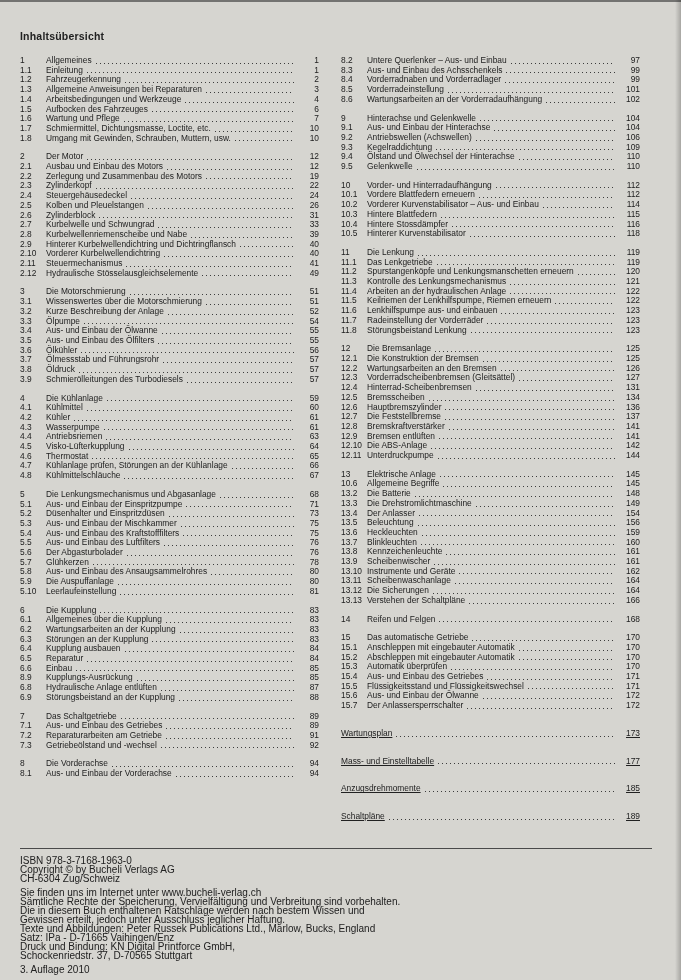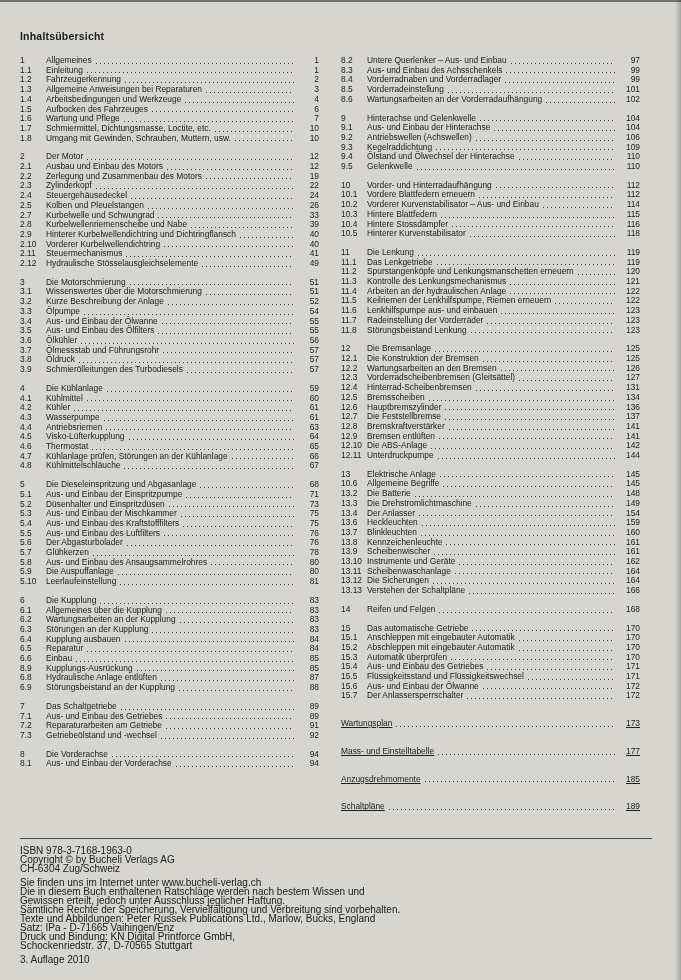--- a/index.html
+++ b/index.html
@@ -133,20 +133,26 @@
             <span class="tleader"></span>
             <span class="tpage">24</span>
           </div>
           <div class="trow">
             <span class="tnum">2.5</span>
             <span class="ttitle">Kolben und Pleuelstangen</span>
             <span class="tleader"></span>
             <span class="tpage">26</span>
           </div>
           <div class="trow">
+            <span class="tnum">2.6</span>
+            <span class="ttitle">Zylinderblock</span>
+            <span class="tleader"></span>
+            <span class="tpage">31</span>
+          </div>
+          <div class="trow">
             <span class="tnum">2.7</span>
             <span class="ttitle">Kurbelwelle und Schwungrad</span>
             <span class="tleader"></span>
             <span class="tpage">33</span>
           </div>
           <div class="trow">
             <span class="tnum">2.8</span>
             <span class="ttitle">Kurbelwellenriemenscheibe und Nabe</span>
             <span class="tleader"></span>
             <span class="tpage">39</span>
@@ -290,21 +296,21 @@
           <div class="trow">
             <span class="tnum">4.8</span>
             <span class="ttitle">Kühlmittelschläuche</span>
             <span class="tleader"></span>
             <span class="tpage">67</span>
           </div>
         </div>
         <div class="tgroup">
           <div class="trow">
             <span class="tnum">5</span>
-            <span class="ttitle">Die Dieseleinspritzung und Abgasanlage</span>
+            <span class="ttitle">Die Lenkungsmechanismus und Abgasanlage</span>
             <span class="tleader"></span>
             <span class="tpage">68</span>
           </div>
           <div class="trow">
             <span class="tnum">5.1</span>
             <span class="ttitle">Aus- und Einbau der Einspritzpumpe</span>
             <span class="tleader"></span>
             <span class="tpage">71</span>
           </div>
           <div class="trow">
@@ -728,20 +734,26 @@
             <span class="tnum">13.3</span>
             <span class="ttitle">Die Drehstromlichtmaschine</span>
             <span class="tleader"></span>
             <span class="tpage">149</span>
           </div>
           <div class="trow">
             <span class="tnum">13.4</span>
             <span class="ttitle">Der Anlasser</span>
             <span class="tleader"></span>
             <span class="tpage">154</span>
+          </div>
+          <div class="trow">
+            <span class="tnum">13.5</span>
+            <span class="ttitle">Beleuchtung</span>
+            <span class="tleader"></span>
+            <span class="tpage">156</span>
           </div>
           <div class="trow">
             <span class="tnum">13.6</span>
             <span class="ttitle">Heckleuchten</span>
             <span class="tleader"></span>
             <span class="tpage">159</span>
           </div>
           <div class="trow">
             <span class="tnum">13.7</span>
             <span class="ttitle">Blinkleuchten</span>
@@ -870,22 +882,22 @@
 
   <hr class="rule">
 
   <div class="footer">
     <div class="fblock fline">ISBN 978-3-7168-1963-0</div>
     <div class="fblock">
         <div class="fline">Copyright © by Bucheli Verlags AG</div>
         <div class="fline">CH-6304 Zug/Schweiz</div>
       </div>
     <div class="fblock fline">Sie finden uns im Internet unter www.bucheli-verlag.ch</div>
+    <div class="fblock fline">Sämtliche Rechte der Speicherung, Vervielfältigung und Verbreitung sind vorbehalten.</div>
     <div class="fblock fline disclaimer">Die in diesem Buch enthaltenen Ratschläge werden nach bestem Wissen und Gewissen erteilt, jedoch unter Ausschluss jeglicher Haftung.</div>
-    <div class="fblock fline">Sämtliche Rechte der Speicherung, Vervielfältigung und Verbreitung sind vorbehalten.</div>
     <div class="fblock">
         <div class="fline">Texte und Abbildungen: Peter Russek Publications Ltd., Marlow, Bucks, England</div>
         <div class="fline">Satz: IPa - D-71665 Vaihingen/Enz</div>
         <div class="fline">Druck und Bindung: KN Digital Printforce GmbH,</div>
         <div class="fline">Schockenriedstr. 37, D-70565 Stuttgart</div>
       </div>
     <div class="fblock fline">3. Auflage 2010</div>
   </div>
 </div>
 

